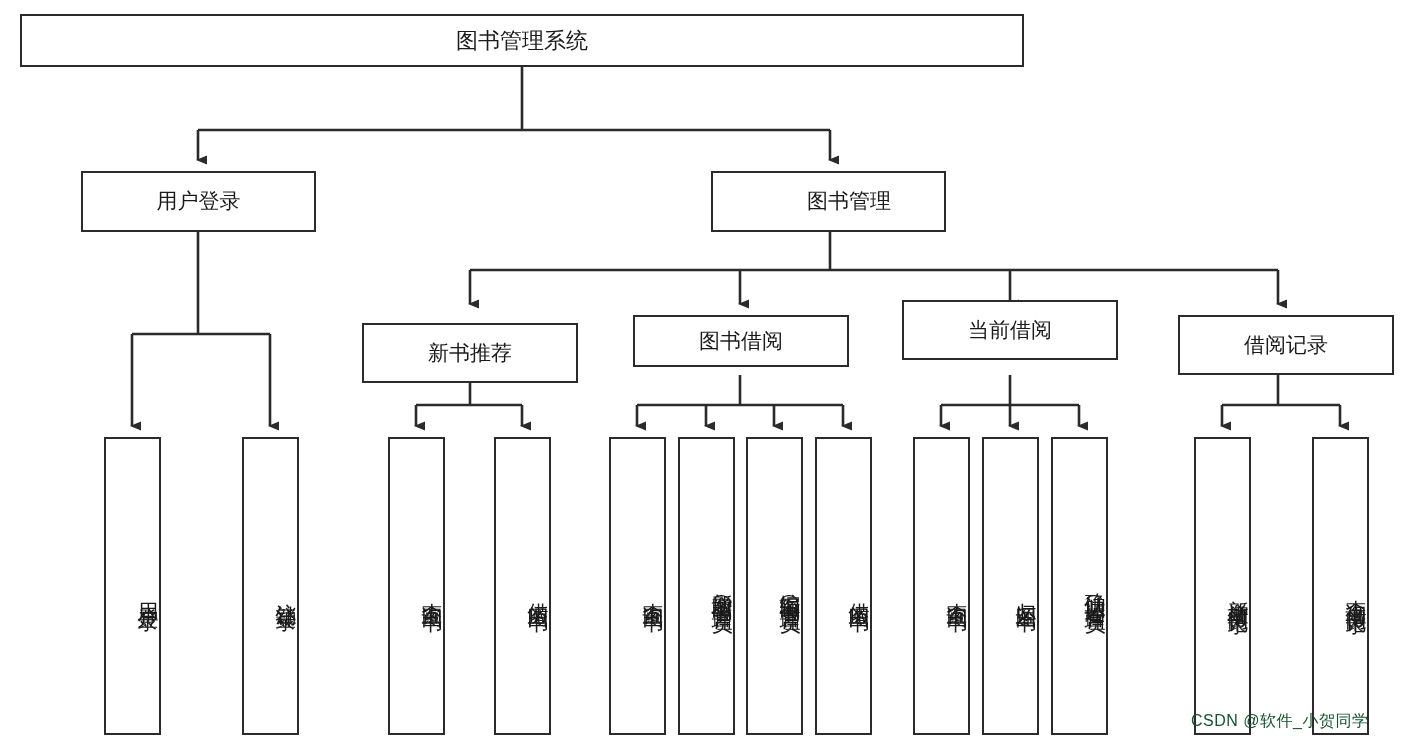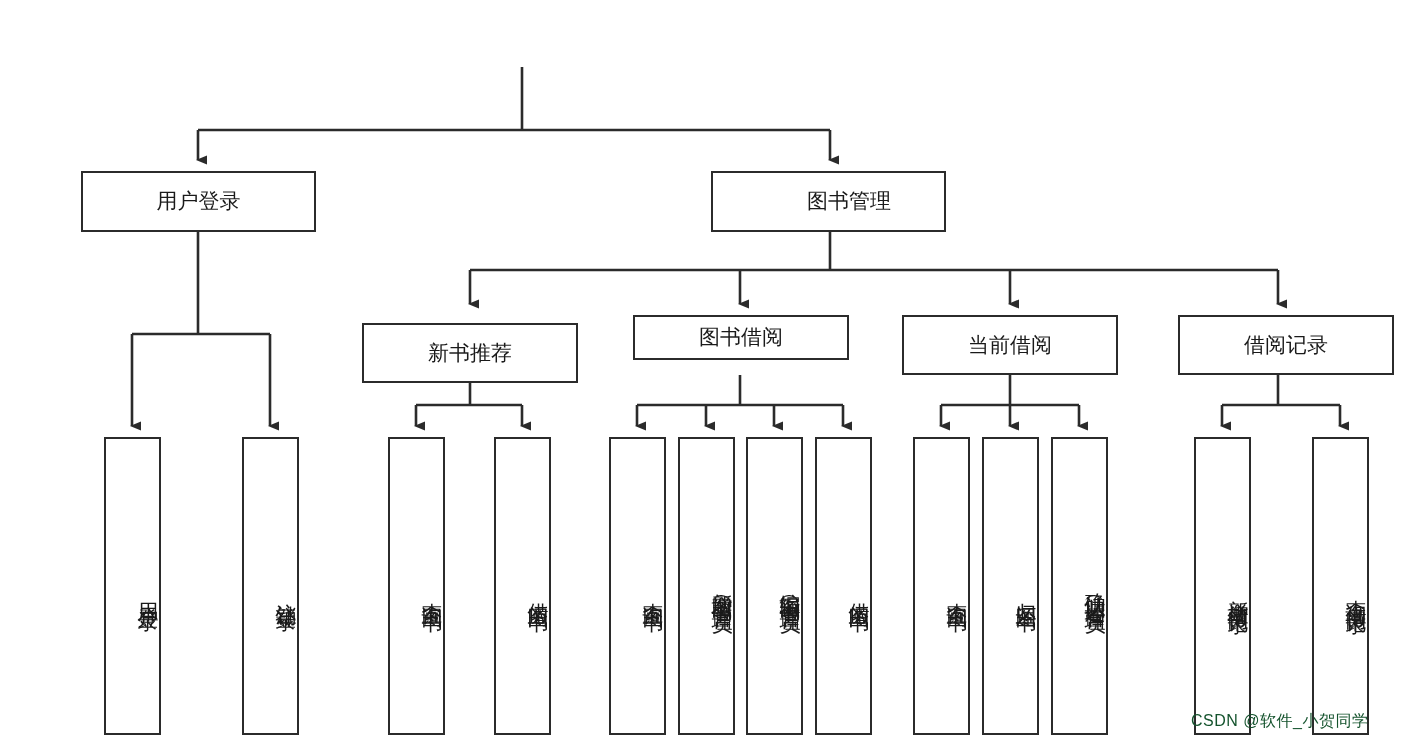--- a/index.html
+++ b/index.html
@@ -95,27 +95,28 @@
       <path d="M1010,405 L1010,426" marker-end="url(#arw)"></path>
       <path d="M1079,405 L1079,426" marker-end="url(#arw)"></path>
 
       <path d="M1278,375 L1278,405"></path>
       <path d="M1222,405 L1340,405"></path>
       <path d="M1222,405 L1222,426" marker-end="url(#arw)"></path>
       <path d="M1340,405 L1340,426" marker-end="url(#arw)"></path>
     </g>
   </svg>
 
+  <div class="node root" style="left:20px;top:14px;width:1004px;height:53px;">图书管理系统</div>
 
   <div class="node h" style="left:81px;top:171px;width:235px;height:61px;">用户登录</div>
   <div class="node h" style="left:711px;top:171px;width:235px;height:61px;padding-left:41px;">图书管理</div>
 
   <div class="node h" style="left:362px;top:315px;width:216px;height:60px;margin-top:8px;">新书推荐</div>
-  <div class="node h" style="left:633px;top:315px;width:216px;height:45px;">图书借阅</div>
-  <div class="node h" style="left:902px;top:315px;width:216px;height:60px;">当前借阅</div>
+  <div class="node h" style="left:633px;top:315px;width:216px;height:52px;">图书借阅</div>
+  <div class="node h" style="left:902px;top:300px;width:216px;height:60px;">当前借阅</div>
   <div class="node h" style="left:1172px;top:315px;width:216px;height:60px;margin-left:6px;">借阅记录</div>
 
   <div class="node leaf" style="left:104px;top:437px;width:57px;height:298px;">用户登录</div>
   <div class="node leaf" style="left:242px;top:437px;width:57px;height:298px;">注销登录</div>
 
   <div class="node leaf" style="left:388px;top:437px;width:57px;height:298px;">查询图书</div>
   <div class="node leaf" style="left:494px;top:437px;width:57px;height:298px;">借阅图书</div>
 
   <div class="node leaf" style="left:609px;top:437px;width:57px;height:298px;">查询图书</div>
   <div class="node leaf tall" style="left:678px;top:437px;width:57px;height:298px;">新增图书（管理员）</div>

